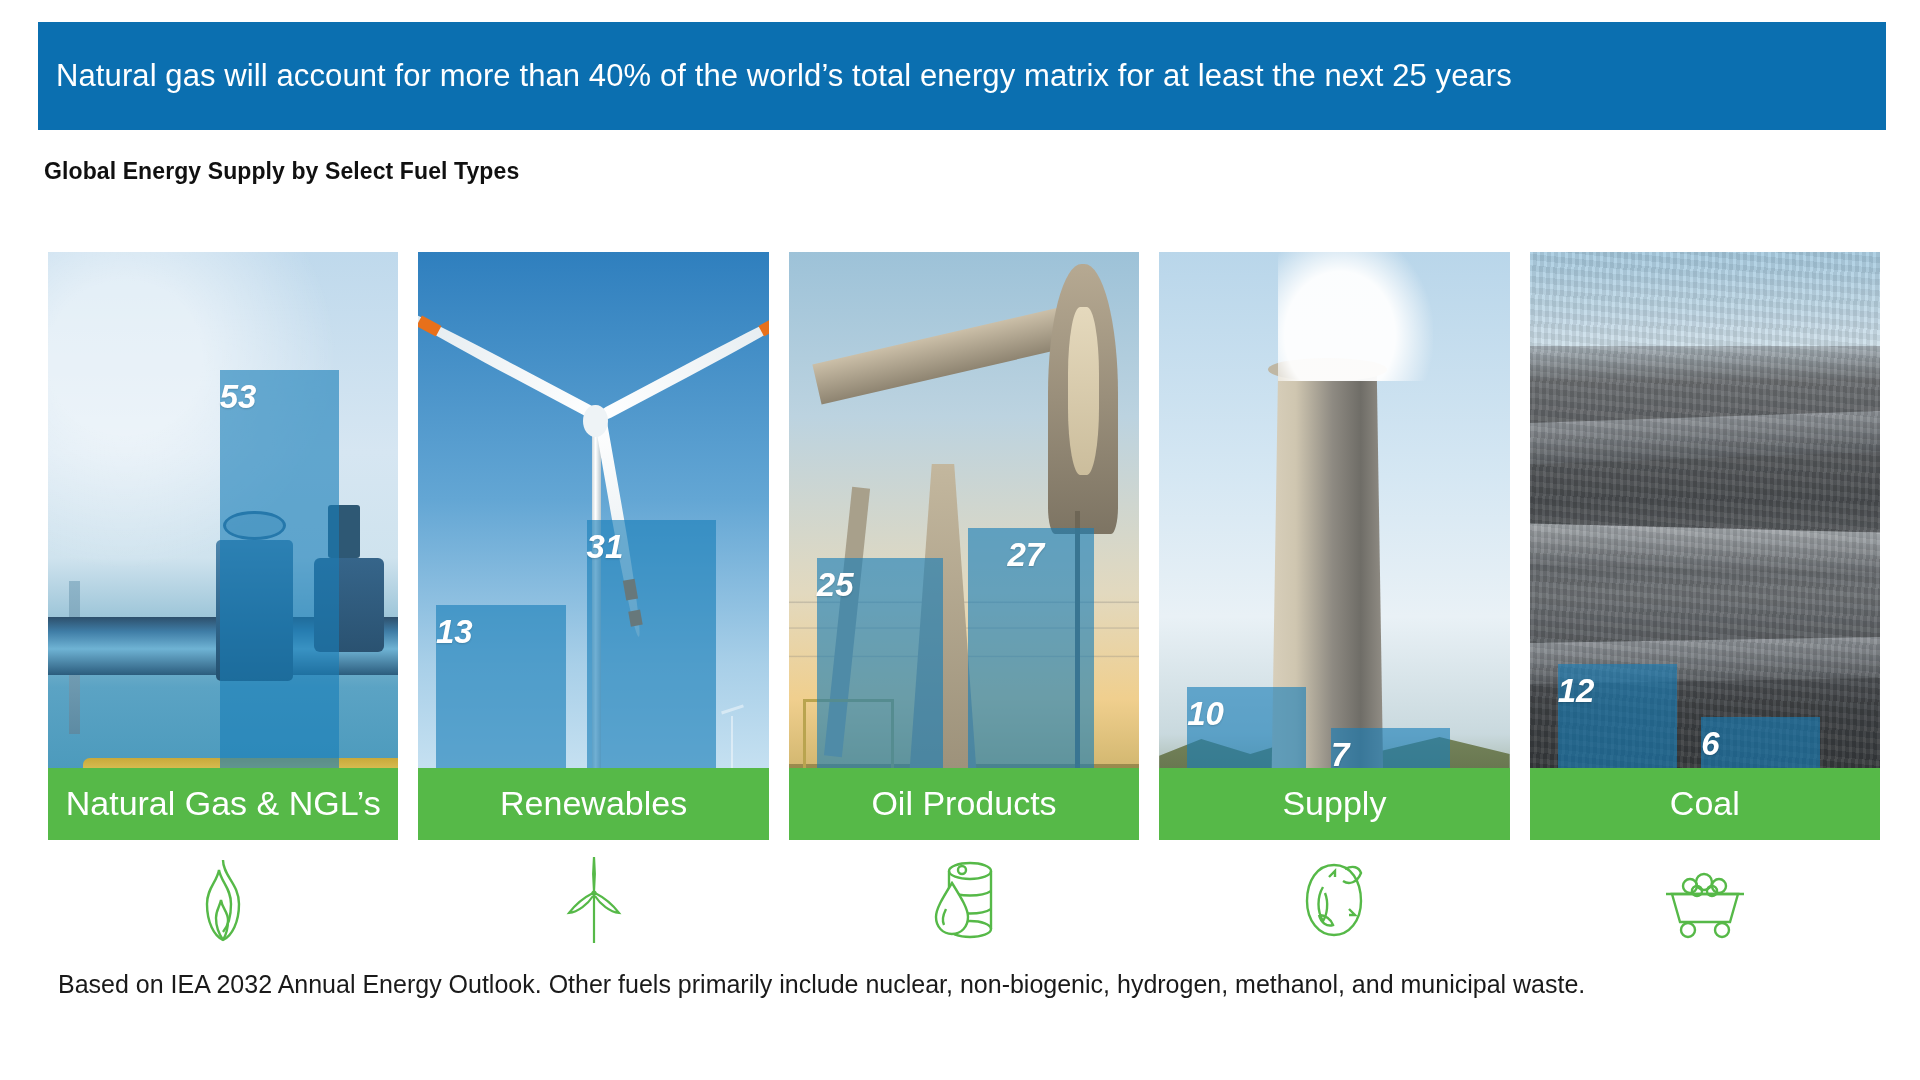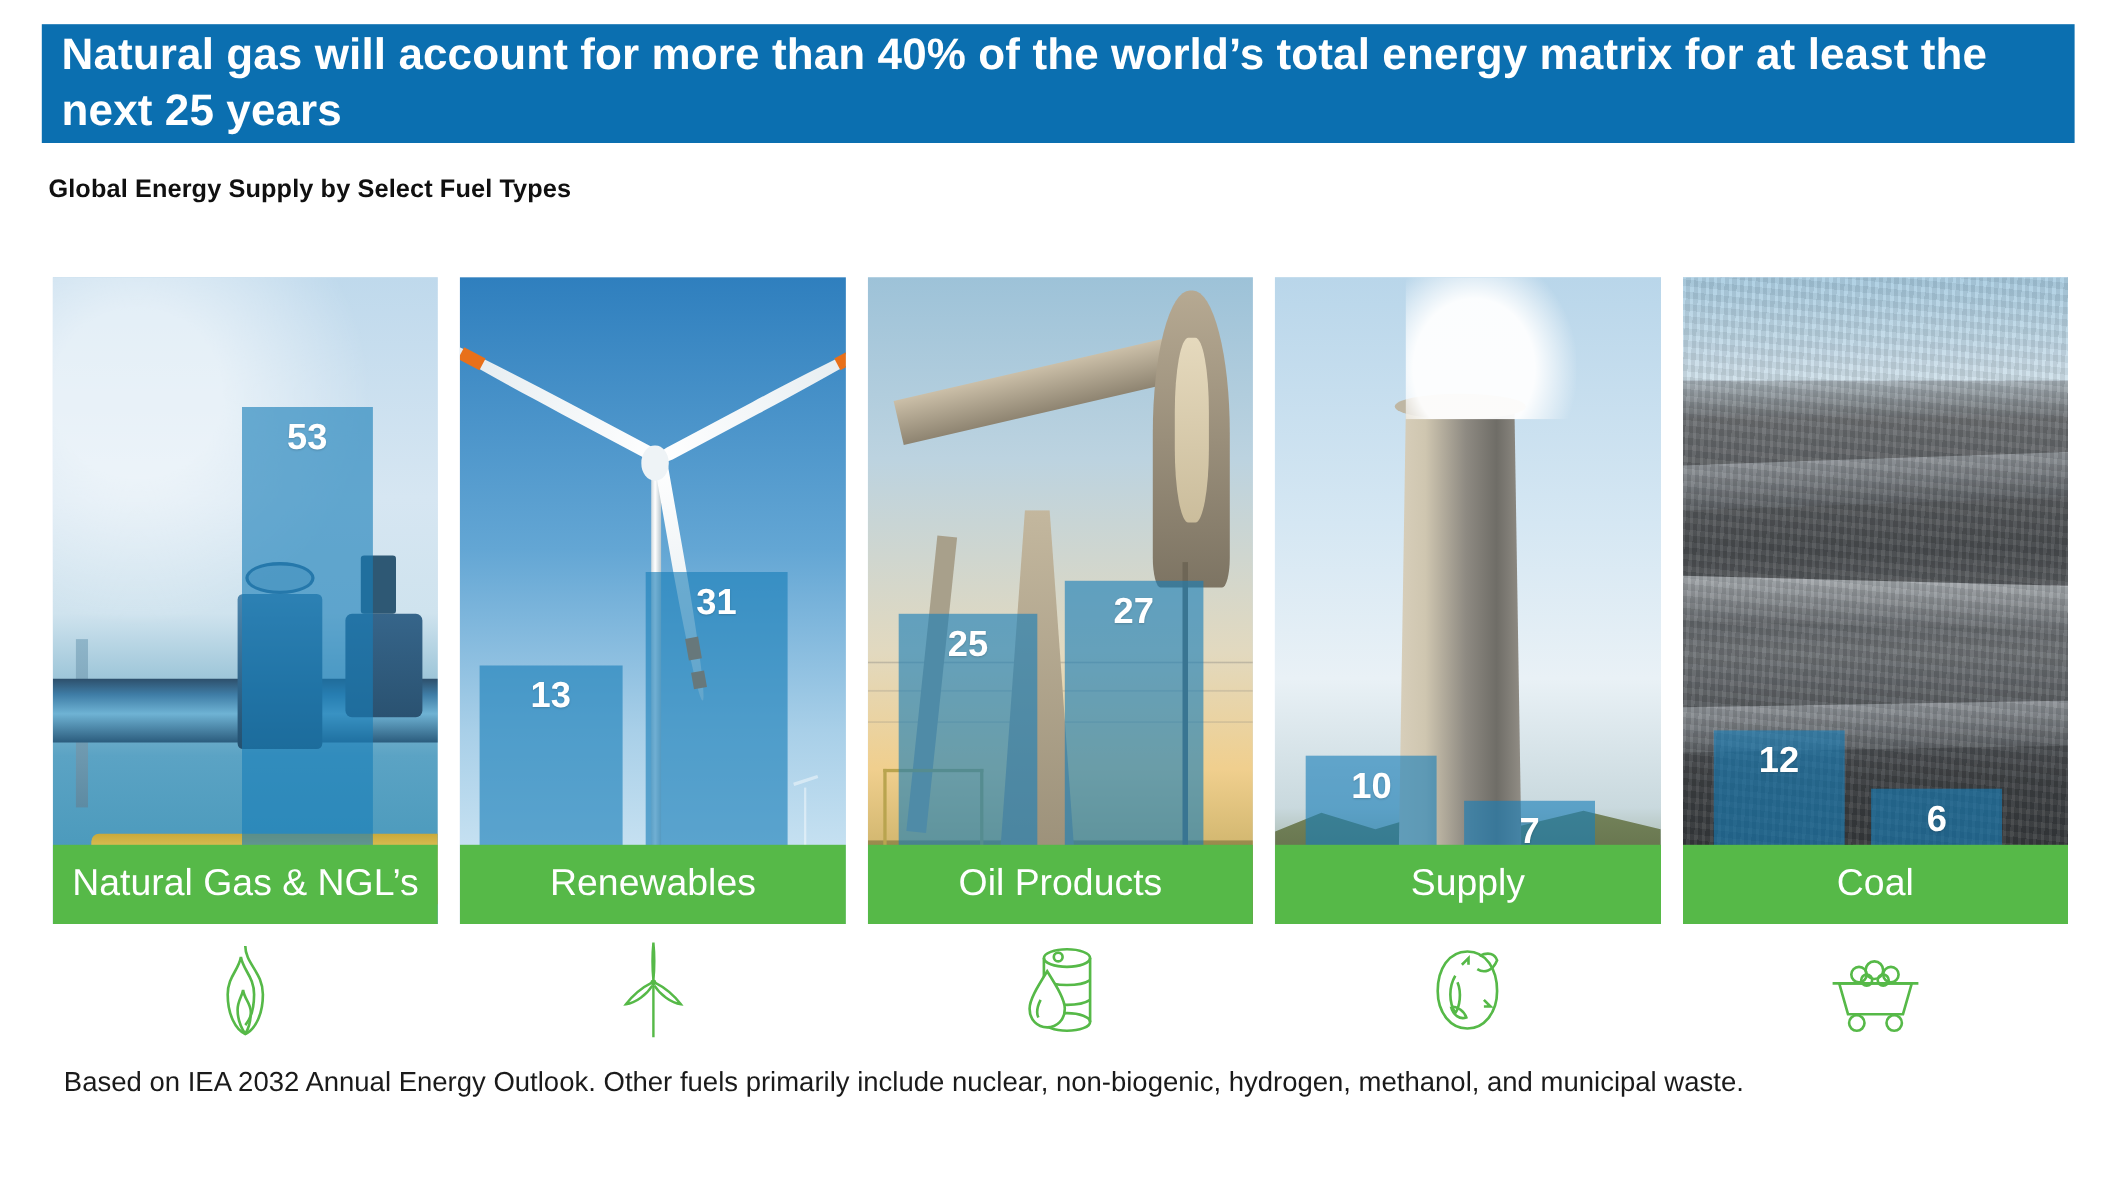--- a/index.html
+++ b/index.html
@@ -15,22 +15,22 @@
   .banner {
     position: absolute;
     left: 38px; top: 22px;
     width: 1848px; height: 108px;
     background: #0b6fb0;
     display: flex; align-items: center;
     padding: 0 16px 0 18px;
   }
   .banner-text {
     color: #ffffff;
-    font-size: 40px;
-    font-weight: 700;
+    font-size: 31px;
+    font-weight: 400;
     line-height: 1.28;
     letter-spacing: 0.1px;
   }
 
   
   .title {
     position: absolute; left: 44px; top: 158px;
     font-size: 23px; font-weight: 700; color: #101010;
     letter-spacing: 0.1px;
   }
@@ -239,21 +239,22 @@
   .bars {
     position: absolute;
     left: 0; right: 0; bottom: 0;
     height: 100%;
   }
   .bar {
     position: absolute;
     bottom: 0;
     background: rgba(24,126,184,0.62);
     display: flex;
-    justify-content: center;
+    justify-content: flex-start;
+    font-style: italic;
   }
   .bar-value {
     color: #ffffff;
     font-size: 33px;
     font-weight: 700;
     margin-top: 10px;
     text-shadow: 0 1px 2px rgba(0,0,0,0.18);
     line-height: 1;
   }
 
@@ -370,21 +371,21 @@
         <div class="post2"></div>
         <div class="beam"></div>
         <div class="counterweight"></div>
         <div class="rod"></div>
         <div class="platform"></div>
       </div>
       <div class="bars">
         <div class="bar" style="left:8%;width:36%;height:48%;">
           <span class="bar-value">25</span>
         </div>
-        <div class="bar" style="left:51%;width:36%;height:53%;">
+        <div class="bar" style="left:51%;width:36%;height:53%;padding-left:40px;">
           <span class="bar-value">27</span>
         </div>
       </div>
       <div class="label-band">
         <span class="label-text">Oil Products</span>
       </div>
     </div>
 
     <div class="panel">
       <div class="photo ph-nuke">

